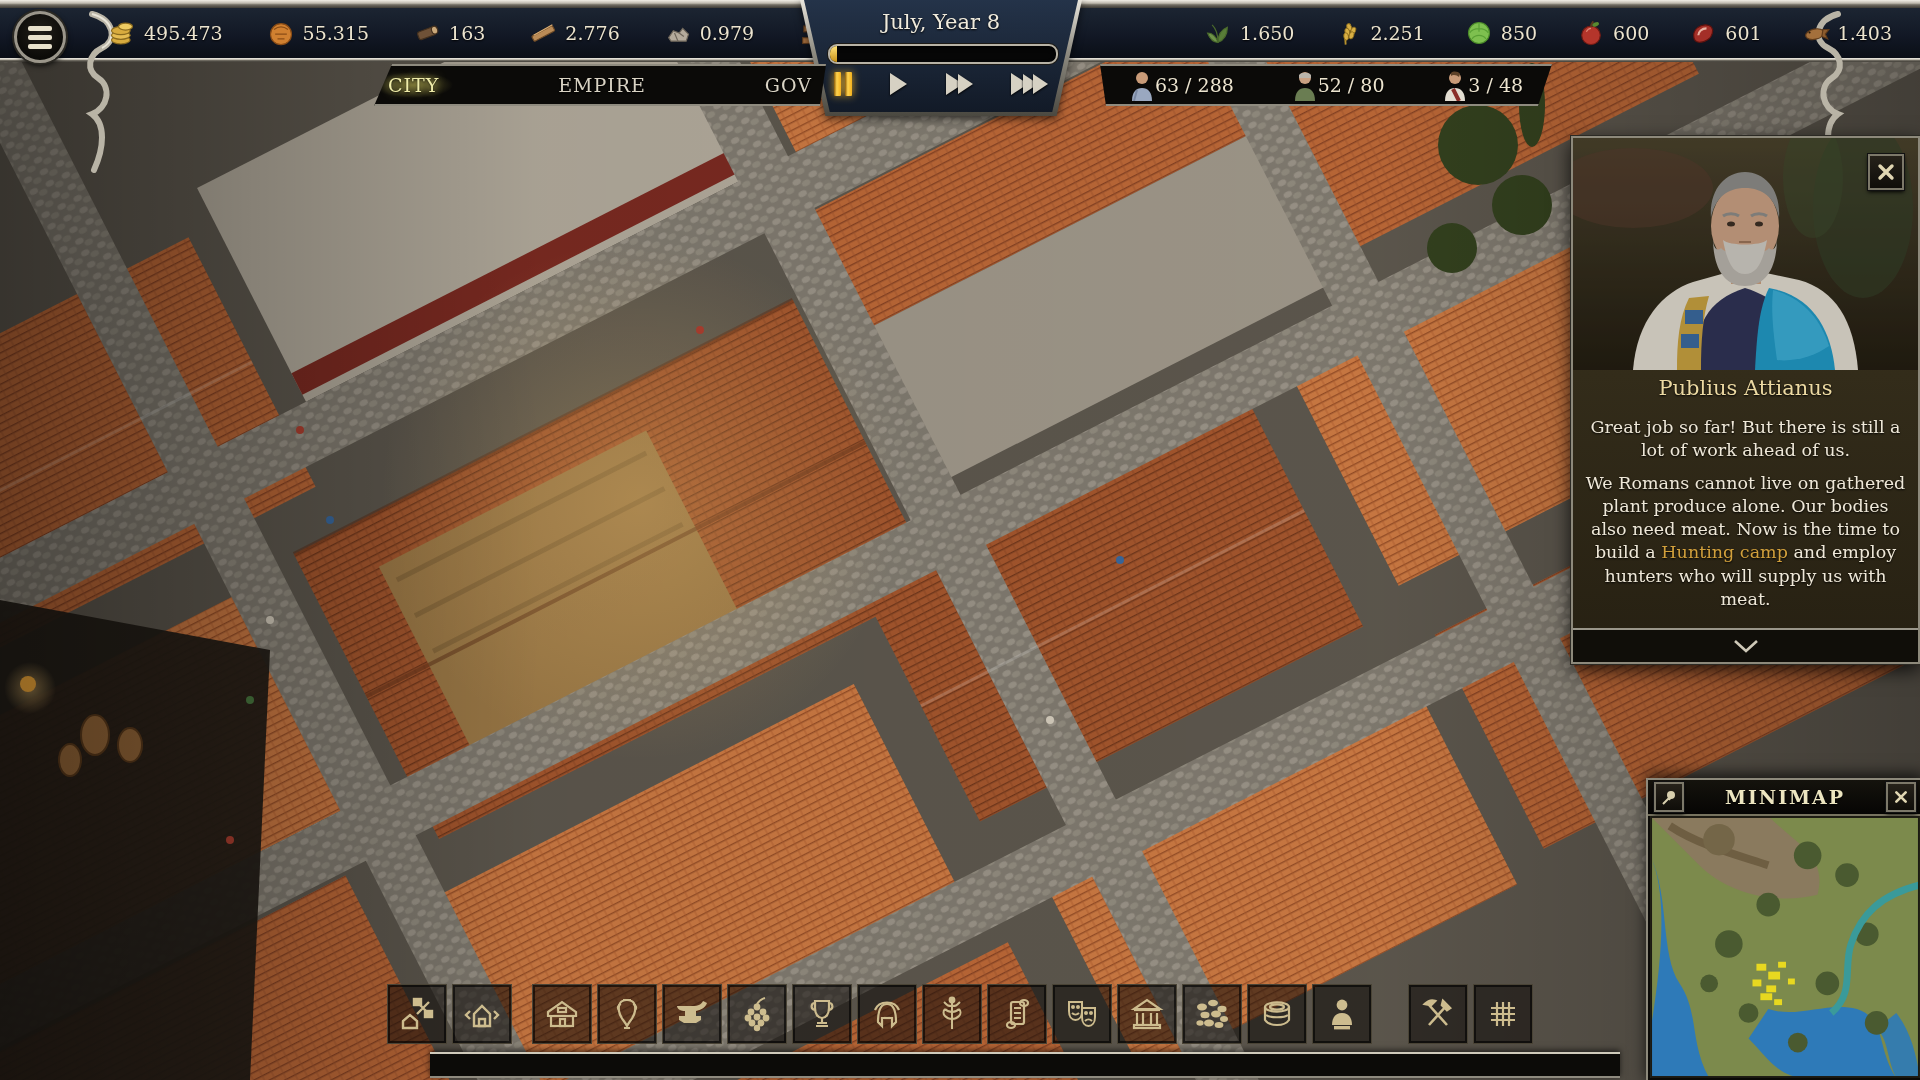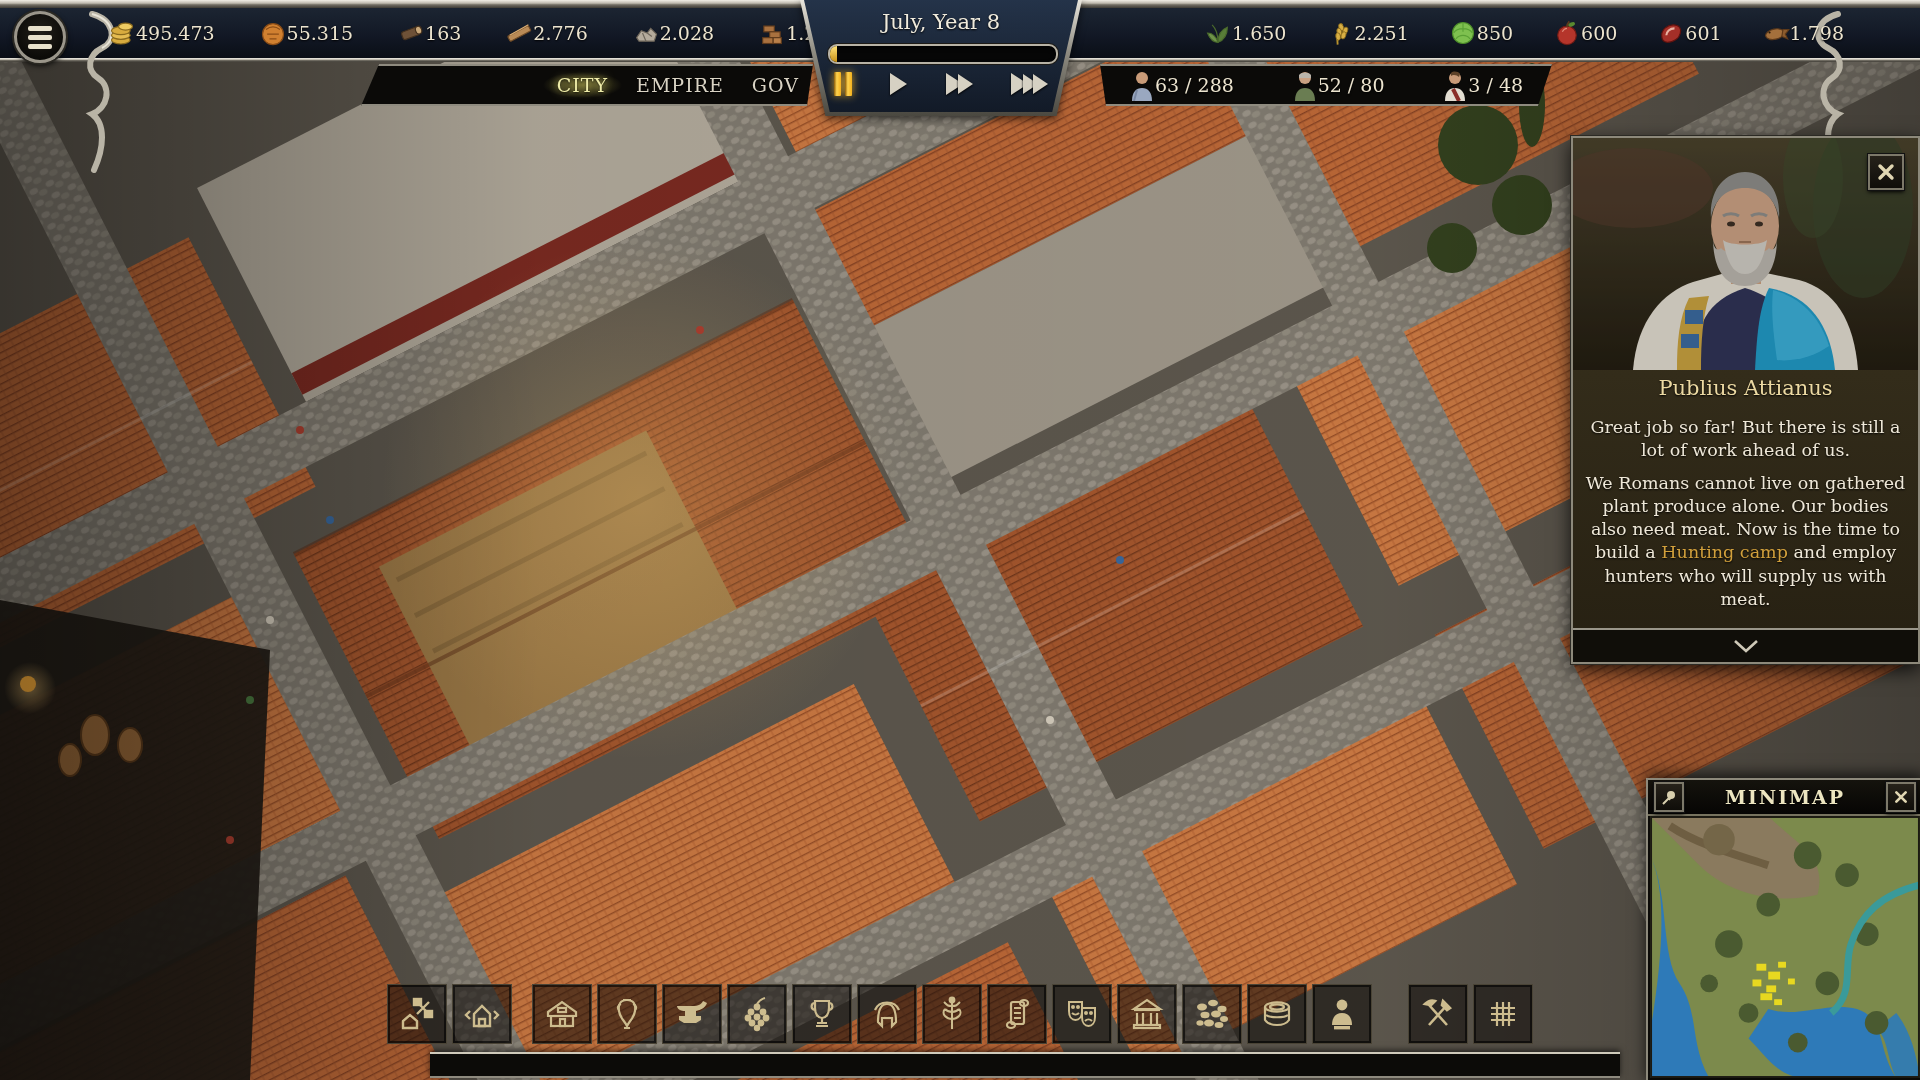--- a/index.html
+++ b/index.html
@@ -15,21 +15,21 @@
   .topbar{position:absolute;left:0;top:0;width:1920px;height:62px;}
   .topbar .edge-t{position:absolute;left:0;top:0;width:100%;height:8px;}
   .topbar .body{position:absolute;left:0;top:8px;width:100%;height:50px;}
   .topbar .edge-b{position:absolute;left:0;top:58px;width:100%;height:4px;}
   .menu-btn{position:absolute;left:14px;top:11px;width:46px;height:46px;border-radius:50%;
     background:radial-gradient(circle at 50% 40%,#23201a,#0c0b08 70%);
     border:3px solid #9b968a;box-shadow:0 0 0 2px #2a2822,0 2px 6px #000;
     display:flex;flex-direction:column;justify-content:center;align-items:center;gap:4px;cursor:pointer;}
   .menu-btn i{display:block;width:24px;height:5px;border-radius:2px;background:#e9e2cc;}
   .res-row{position:absolute;top:8px;height:50px;display:flex;align-items:center;}
-  .res{display:flex;align-items:center;gap:0;font-size:19px;color:#ece4cf;
+  .res{display:flex;align-items:center;gap:8px;font-size:19px;color:#ece4cf;
        text-shadow:0 1px 2px #000;white-space:nowrap;}
   .res-row.left{left:108px;gap:44px;}
   .res-row.right{left:1204px;gap:40px;}
   
   .plaque-wrap{position:absolute;left:800px;top:0;width:282px;height:116px;
     filter:drop-shadow(0 3px 4px rgba(0,0,0,.6));}
   .plaque-metal{position:absolute;inset:0;clip-path:polygon(0 0,100% 0,91% 100%,9% 100%);
     background:linear-gradient(#e8e5dc,#8e8b81 45%,#4a4840);}
   .plaque-inner{position:absolute;left:4px;top:0;right:4px;bottom:4px;
     clip-path:polygon(0 0,100% 0,90.6% 100%,9.4% 100%);
@@ -47,21 +47,21 @@
     border-color:transparent transparent transparent #d6d1c3;
     filter:drop-shadow(0 1px 1px #000);}
   .tri.sm{border-width:10px 0 10px 15px;margin-left:-7px;}
   .pause{display:flex;gap:4px;filter:drop-shadow(0 0 4px rgba(255,190,40,.8));}
   .pause i{display:block;width:7px;height:24px;border-radius:1px;
     background:linear-gradient(90deg,#8a5a08,#ffd34e 40%,#f3b01c);}
   
   .strip{position:absolute;top:64px;height:38px;background:#0b0a08;
     border-top:2px solid #8f8b7f;border-bottom:2px solid #8f8b7f;
     box-shadow:0 3px 6px rgba(0,0,0,.7);display:flex;align-items:center;}
-  .strip.tabs{left:361px;width:452px;justify-content:flex-end;
+  .strip.tabs{left:374px;width:452px;justify-content:space-between;
     clip-path:polygon(18px 0,100% 0,calc(100% - 6px) 100%,0 100%);}
   .tab{font-size:19px;letter-spacing:1px;color:#d9d3c4;cursor:pointer;padding:2px 14px;
     text-shadow:0 1px 2px #000;}
   .tab.active{color:#efeca9;border-radius:12px;
     background:radial-gradient(closest-side,rgba(214,206,90,.45),rgba(214,206,90,0));
     text-shadow:0 0 8px #d8d06a,0 1px 2px #000;}
   .strip.pop{left:1100px;width:452px;justify-content:space-around;
     clip-path:polygon(0 0,100% 0,calc(100% - 14px) 100%,6px 100%);}
   .popg{display:flex;align-items:center;font-size:19px;text-shadow:0 1px 2px #000;}
   
@@ -257,21 +257,21 @@
       <rect x="2" y="10" width="20" height="5" rx="1" transform="rotate(-28 12 12)" fill="#b98a56" stroke="#6e4a26"></rect>
       <path d="M4 14l16-9" stroke="#d8ad74" stroke-width="1"></path>
       </svg>
     <span>2.776</span>
   </div>
   <div class="res">
     <svg width="28" height="28" viewBox="0 0 24 24">
       <path d="M4 16l4-6 5 2 3-4 5 5-2 6H6z" fill="#b5ab9c" stroke="#6e665a"></path>
       <path d="M9 12l3 7M13 12l4 3" stroke="#6e665a" fill="none"></path>
       </svg>
-    <span>2.028</span>
+    <span>0.979</span>
   </div>
   <div class="res">
     <svg width="28" height="28" viewBox="0 0 24 24">
       <g fill="#a9713f" stroke="#5e3a1c">
       <rect x="5" y="6" width="9" height="5"></rect>
           <rect x="10" y="11" width="9" height="5"></rect>
       <rect x="4" y="16" width="9" height="5"></rect>
           <rect x="13" y="16" width="7" height="5" fill="#b97f49"></rect>
         </g>
       </svg>
@@ -352,21 +352,21 @@
       <path d="M8 14c0-3 3-6 7-6" stroke="#e8b2a2" fill="none" stroke-width="1.8"></path>
       </svg>
     <span>601</span>
   </div>
   <div class="res">
     <svg width="28" height="28" viewBox="0 0 24 24">
       <ellipse cx="11" cy="13" rx="8" ry="4.4" transform="rotate(-12 11 13)" fill="#a4703c" stroke="#5e3a1a"></ellipse>
       <path d="M18 9l5 0-3 4 2 4-5-2z" fill="#8d5c2e" stroke="#5e3a1a"></path>
       <circle cx="6.5" cy="11.6" r=".9" fill="#2a1a0a"></circle>
       </svg>
-    <span>1.798</span>
+    <span>1.403</span>
   </div>
 </div>
 
 <div class="strip tabs">
   <div class="tab active">CITY</div>
   <div class="tab">EMPIRE</div>
   <div class="tab">GOV</div>
 </div>
 
 <div class="strip pop">

